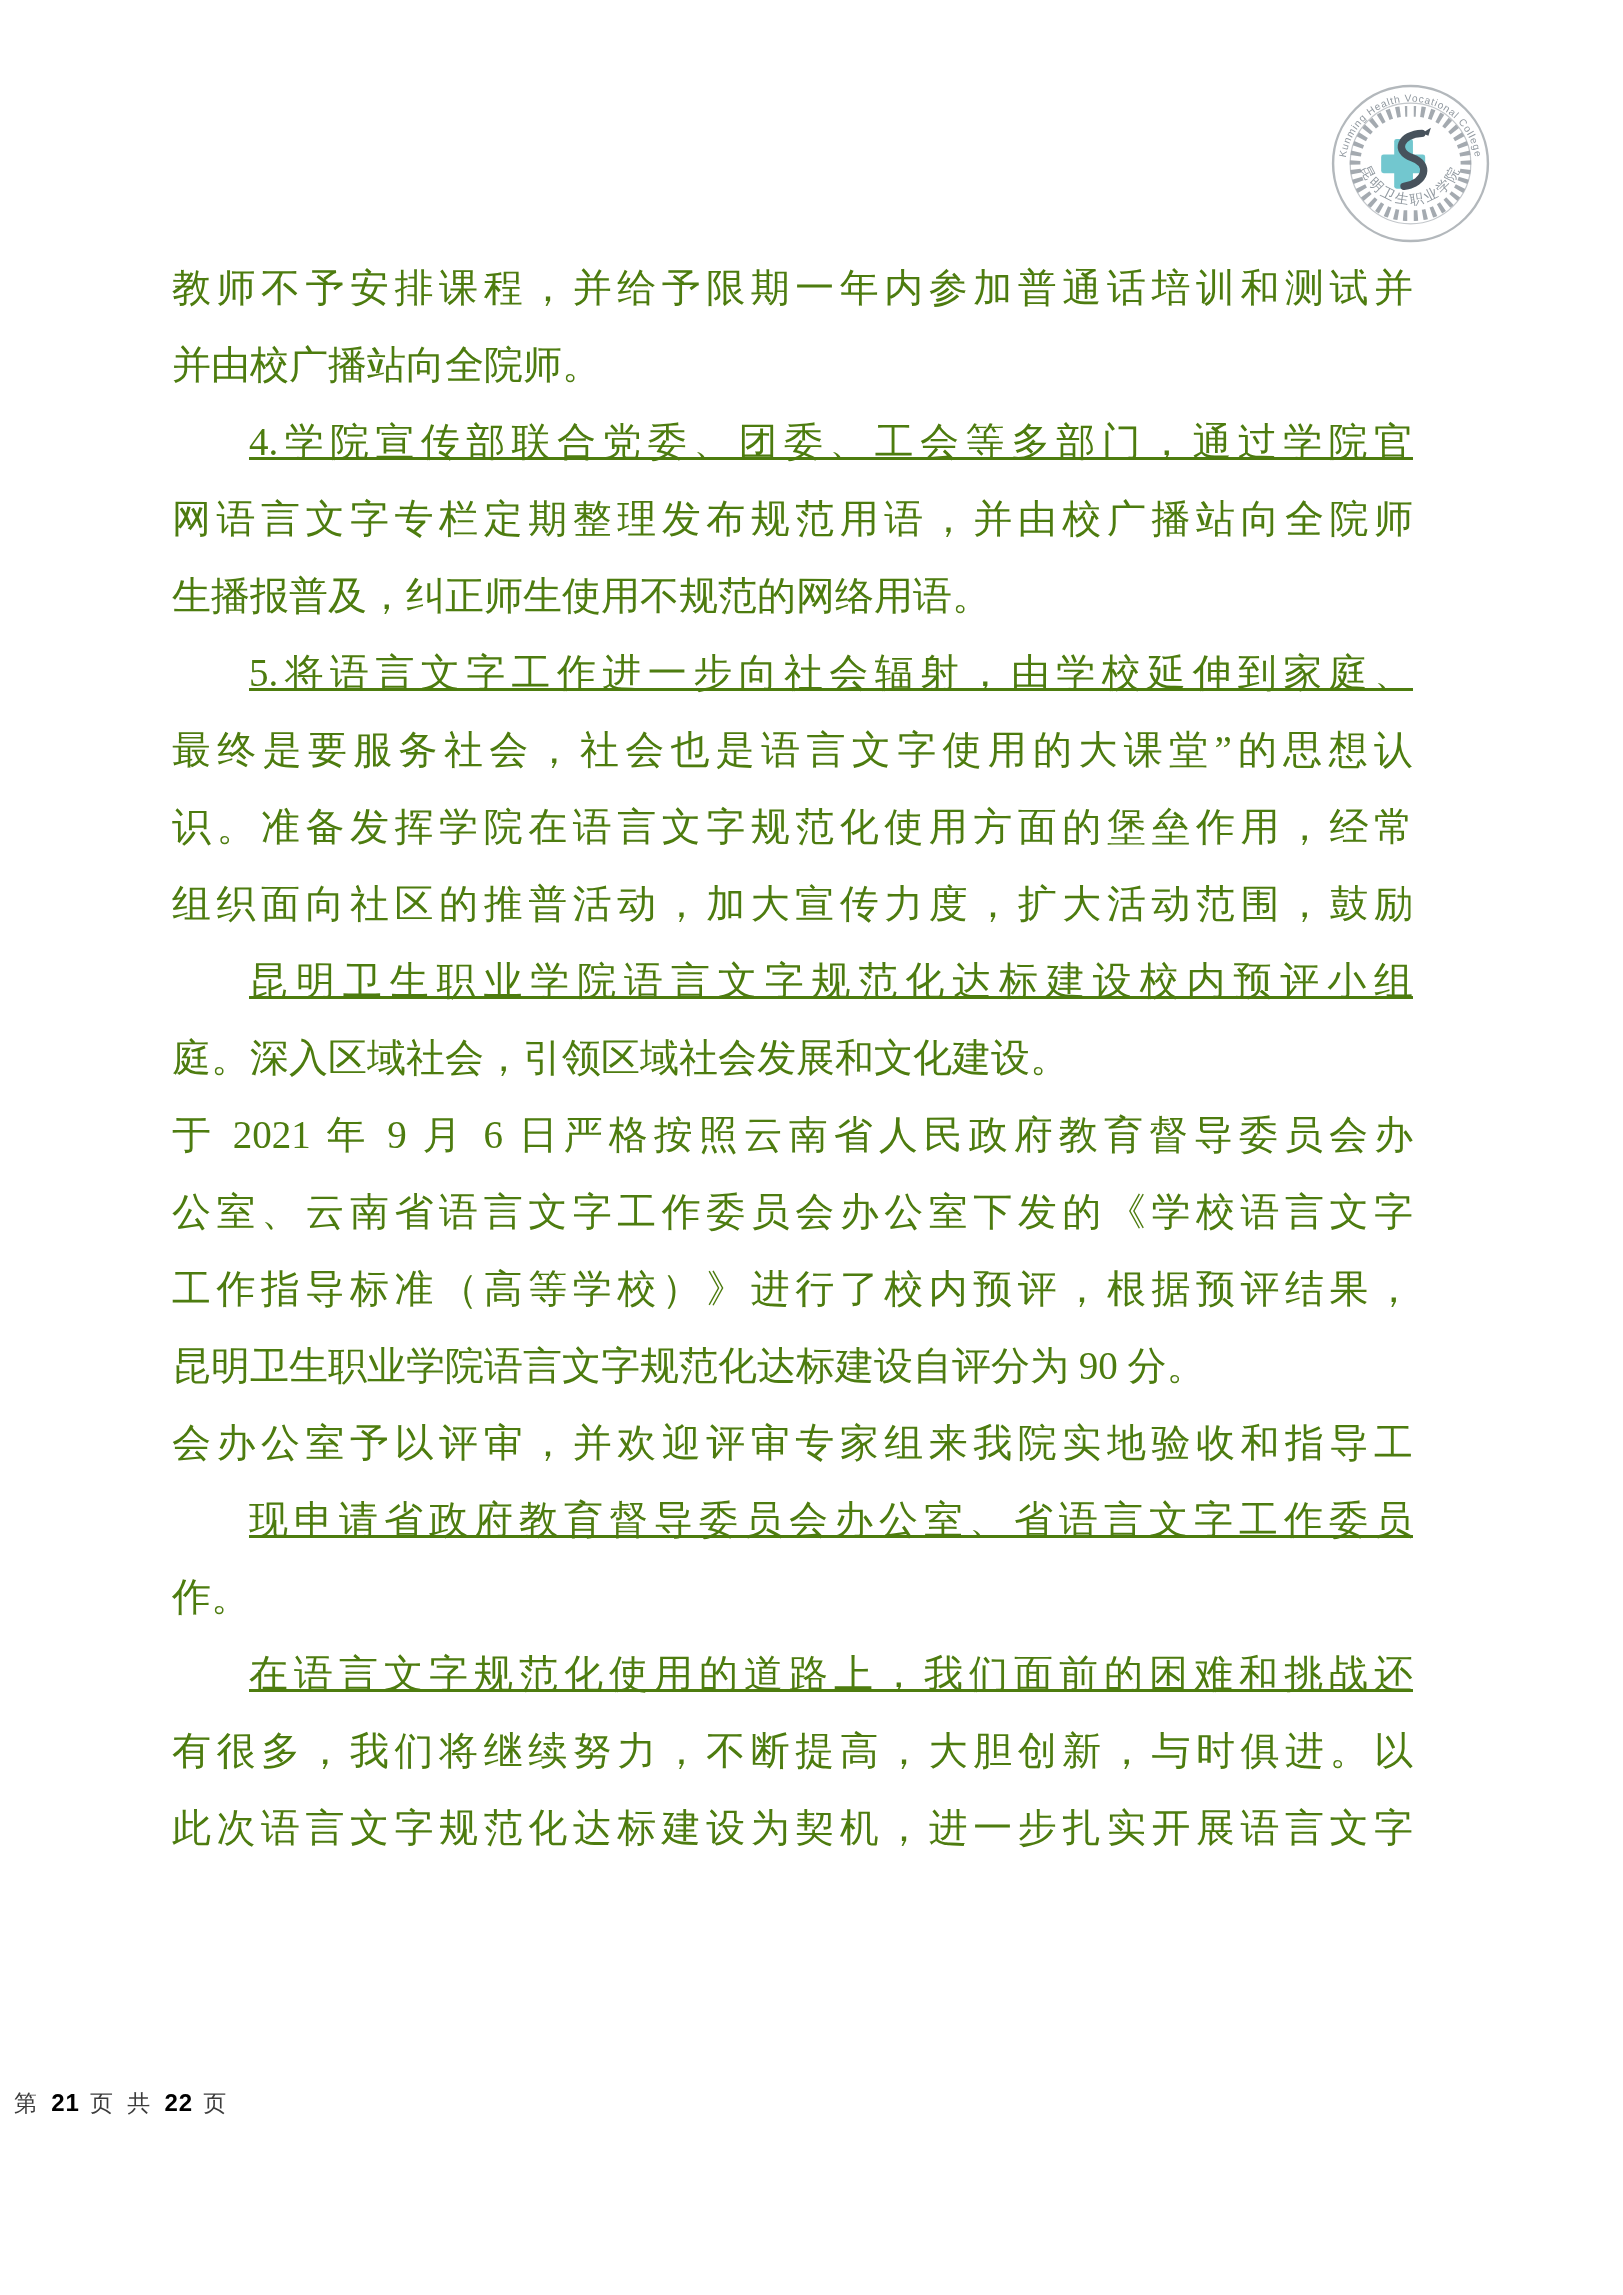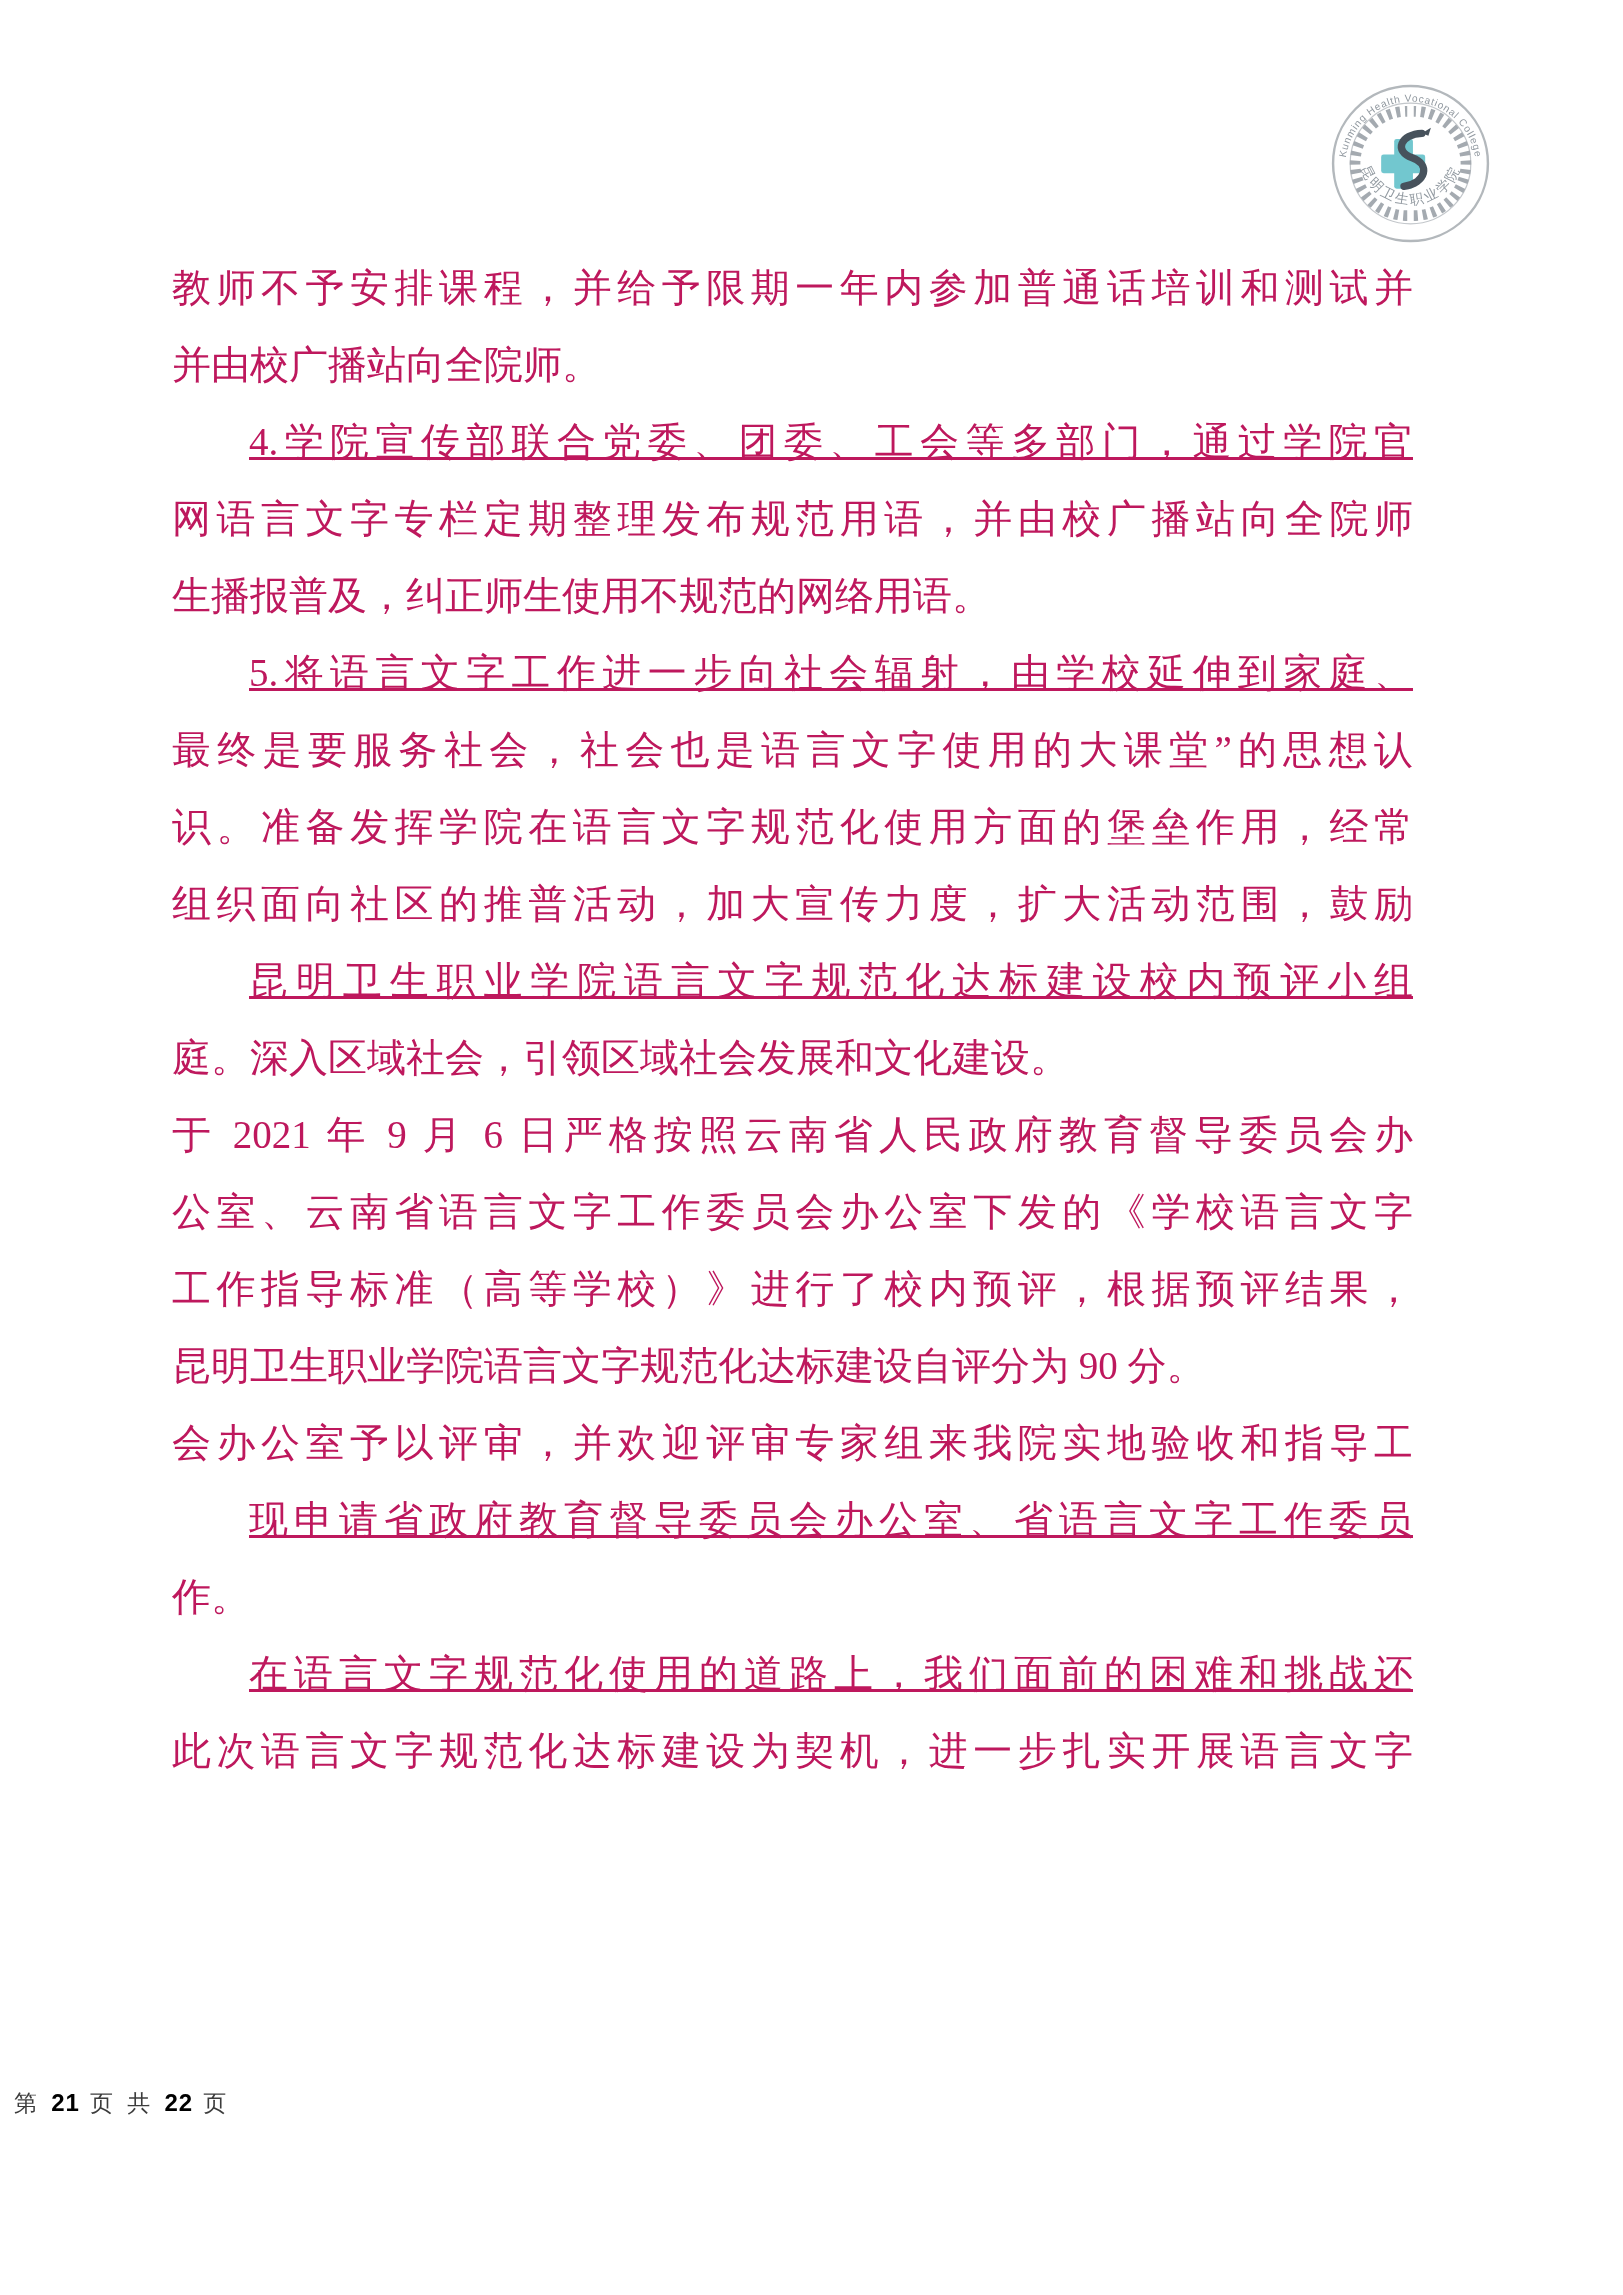--- a/index.html
+++ b/index.html
@@ -4,21 +4,21 @@
 <style>
   html,body{margin:0;padding:0;}
   body{
     width:1623px;height:2295px;position:relative;background:#ffffff;
     font-family:"Liberation Serif","DejaVu Serif",serif;
     overflow:hidden;
   }
   .page{position:absolute;inset:0;background:#ffffff;}
   .logo-wrap{position:absolute;left:1329px;top:82px;width:163px;height:163px;}
   .content{
-    position:absolute;left:172px;top:249px;width:1241px;color:#be185d;
+    position:absolute;left:172px;top:249px;width:1241px;color:#4d7c0f;
   }
   .line{
     height:77px;line-height:77px;font-size:39px;
     text-align:justify;
   }
   .line.fill{text-align-last:justify;}
   .line.indent{text-indent:77px;text-decoration:underline;}
   .footer{
     position:absolute;top:2088px;left:14px;width:100%;
     text-align:left;font-size:23px;letter-spacing:4.3px;color:#3c3c3c;
@@ -77,19 +77,20 @@
       <div class="line fill indent">昆明卫生职业学院语言文字规范化达标建设校内预评小组</div>
       <div class="line">庭。深入区域社会，引领区域社会发展和文化建设。</div>
       <div class="line fill">于 2021 年 9 月 6 日严格按照云南省人民政府教育督导委员会办</div>
       <div class="line fill">公室、云南省语言文字工作委员会办公室下发的《学校语言文字</div>
       <div class="line fill">工作指导标准（高等学校）》进行了校内预评，根据预评结果，</div>
       <div class="line">昆明卫生职业学院语言文字规范化达标建设自评分为 90 分。</div>
       <div class="line fill">会办公室予以评审，并欢迎评审专家组来我院实地验收和指导工</div>
       <div class="line fill indent">现申请省政府教育督导委员会办公室、省语言文字工作委员</div>
       <div class="line">作。</div>
       <div class="line fill indent">在语言文字规范化使用的道路上，我们面前的困难和挑战还</div>
+      <div class="line fill">有很多，我们将继续努力，不断提高，大胆创新，与时俱进。以</div>
       <div class="line fill">此次语言文字规范化达标建设为契机，进一步扎实开展语言文字</div>
     </div>
 
   <div class="footer"><span class="lbl">第 </span><span class="num">21</span><span class="lbl"> 页 共 </span><span class="num">22</span><span class="lbl"> 页</span></div>
 
 </div>
 
 
 </body></html>

